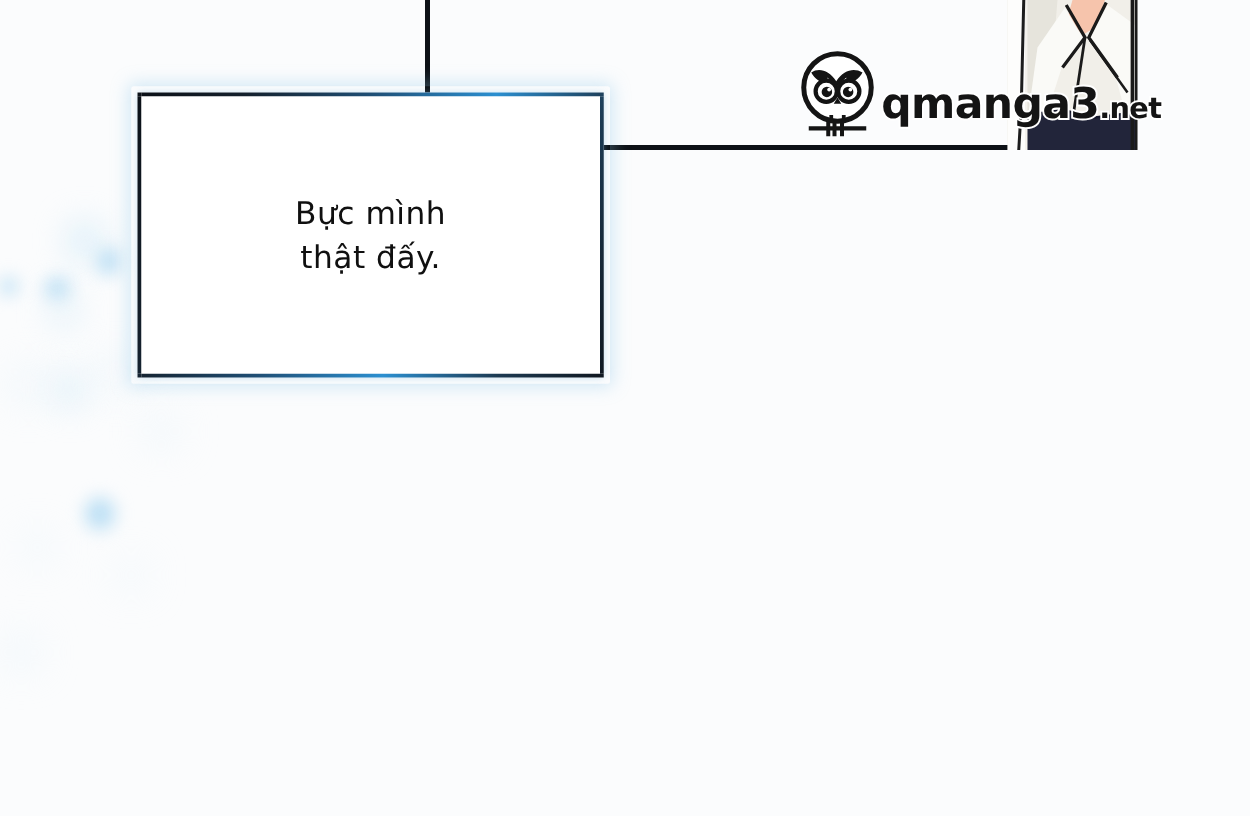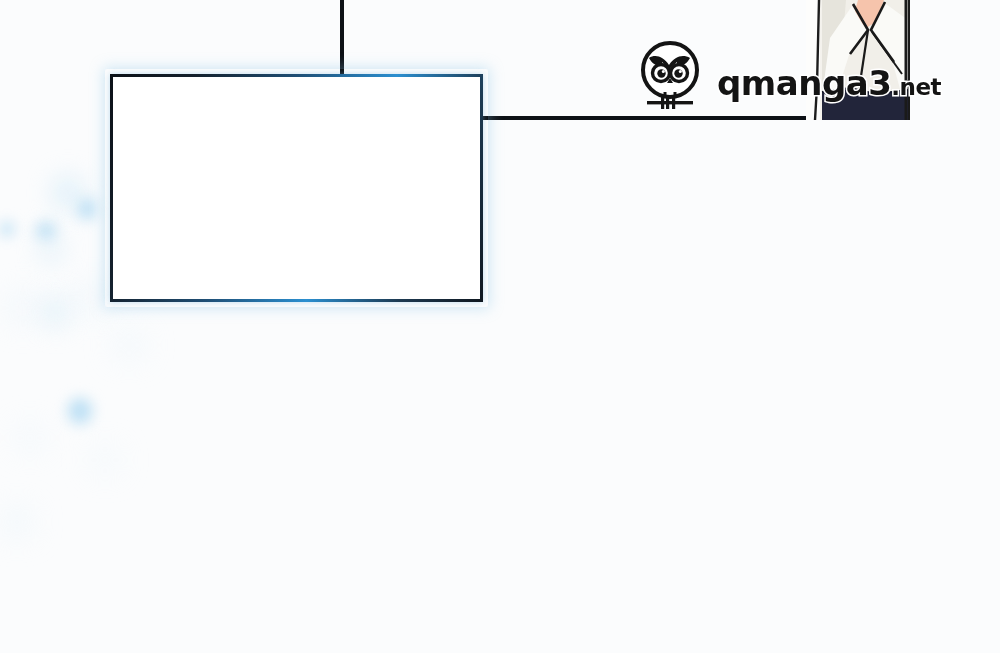--- a/index.html
+++ b/index.html
@@ -128,21 +128,21 @@
     display: flex;
     align-items: center;
     pointer-events: none;
   }
   #watermark-owl {
     width: 62px;
     height: 70px;
     flex: none;
   }
   #watermark-text {
-    margin-left: 16px;
+    margin-left: 4px;
     font-family: "DejaVu Sans", sans-serif;
     font-size: 34px;
     font-weight: 700;
     letter-spacing: -0.5px;
     color: #141414;
     -webkit-text-stroke: 3px #ffffff;
     paint-order: stroke fill;
     position: relative;
     top: 8px;
   }
@@ -170,20 +170,22 @@
       <div class="blotch faint" style="left: 96px; top: 452px; width: 18px; height: 16px;"></div>
       <div class="blotch faint" style="left: 140px; top: 188px; width: 16px; height: 16px;"></div>
       <div class="blotch faint" style="left: 6px; top: 512px; width: 22px; height: 20px;"></div>
     </div>
 
   <div id="tail-vertical"></div>
   <div id="tail-horizontal"></div>
 
   <div id="bubble-glow"></div>
   <div id="bubble"></div>
+  <div id="bubble-text">Bực mình
+thật đấy.</div>
 
   <div id="art-panel">
     <svg width="102" height="120" viewBox="0 0 102 120" xmlns="http://www.w3.org/2000/svg">
       <rect x="0" y="0" width="102" height="120" fill="#f4f2ed"></rect>
 
       <rect x="0" y="0" width="14" height="120" fill="#fdfdfc"></rect>
 
       <path d="M13 0 L11 86 L9 120" stroke="#1d1d1d" stroke-width="2.4" fill="none"></path>
 
       <path d="M16 0 L102 0 L102 96 L16 96 Z" fill="#f1efe9"></path>

